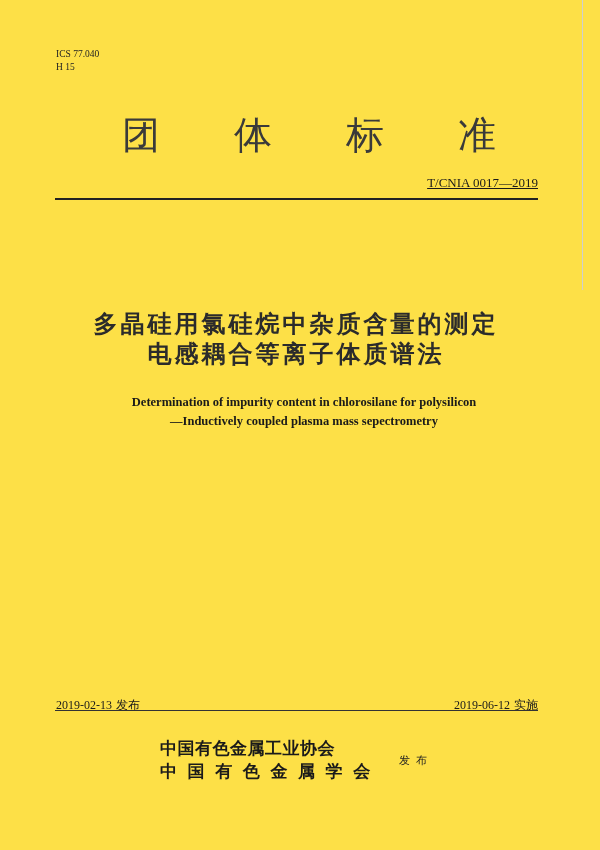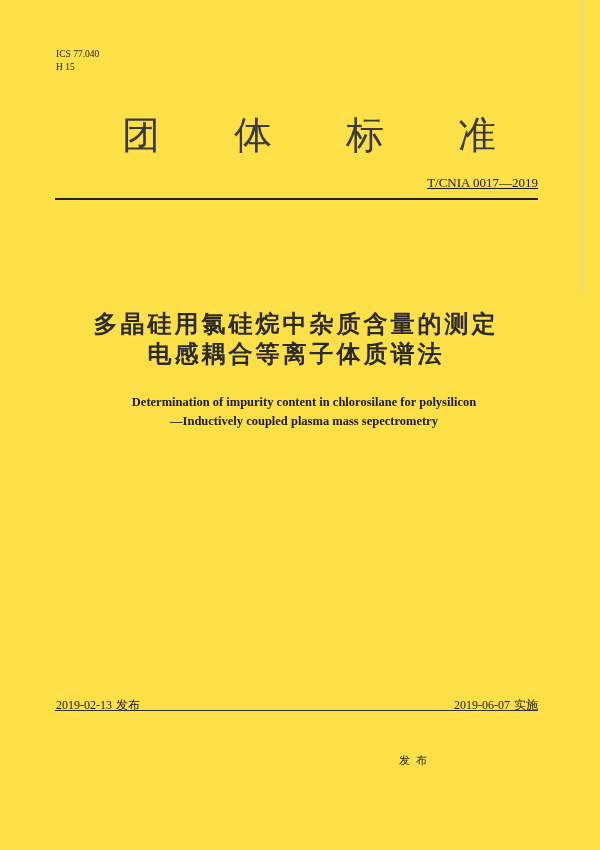--- a/index.html
+++ b/index.html
@@ -179,23 +179,25 @@
   <div class="cn-title l2">电感耦合等离子体质谱法</div>
 
   <div class="en-title l1">Determination of impurity content in chlorosilane for polysilicon</div>
   <div class="en-title l2">—Inductively coupled plasma mass sepectrometry</div>
 
   <div class="date issue">
     <span>2019-02-13</span><span class="sp"></span><span>发布</span>
   </div>
 
   <div class="date impl">
-    <span>2019-06-07</span><span class="sp"></span><span>实施</span>
+    <span>2019-06-12</span><span class="sp"></span><span>实施</span>
   </div>
 
   <div class="rule bottom"></div>
 
   <div class="publishers">
+    <span class="pub p1">中国有色金属工业协会</span>
+    <span class="pub p2">中国有色金属学会</span>
   </div>
 
   <div class="publish-label">发布</div>
 
 </div>
 
 </body></html>

